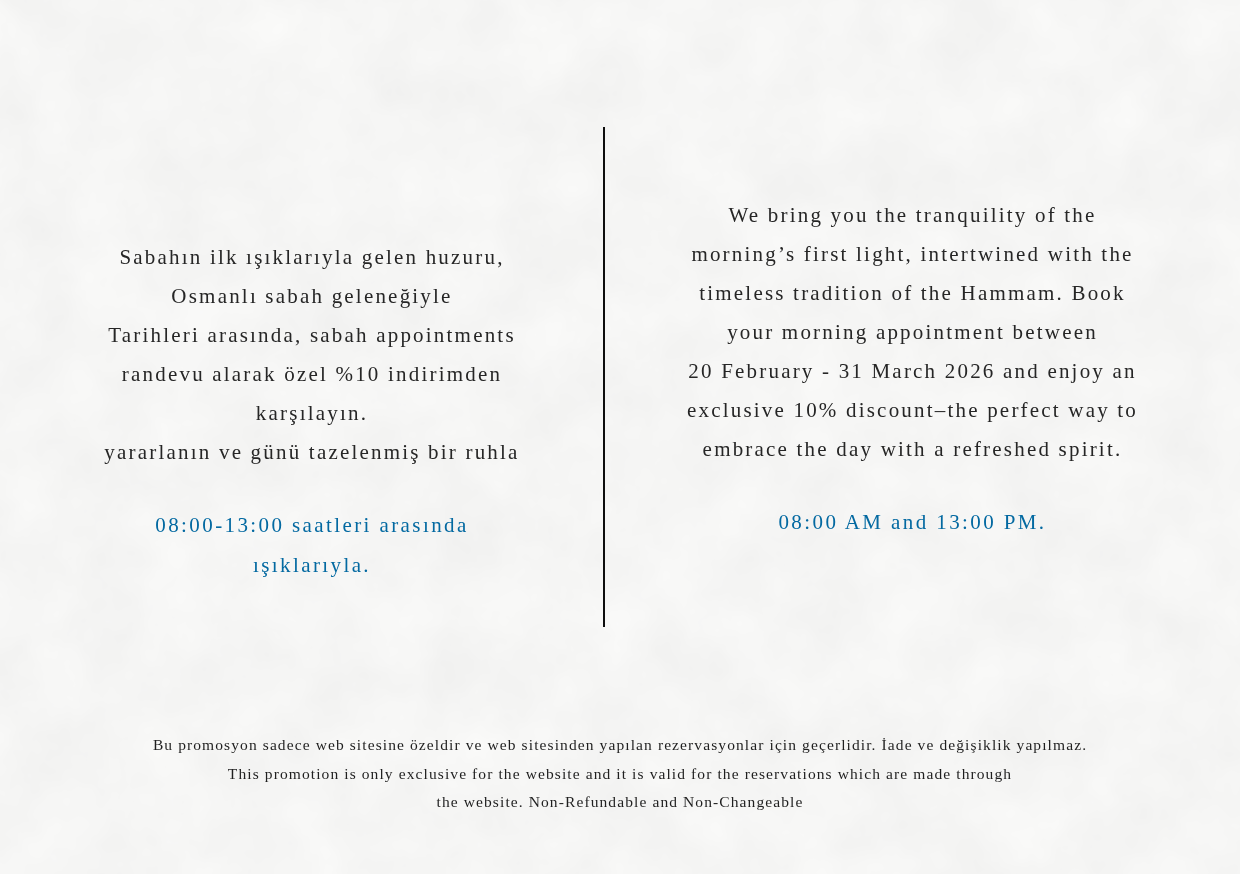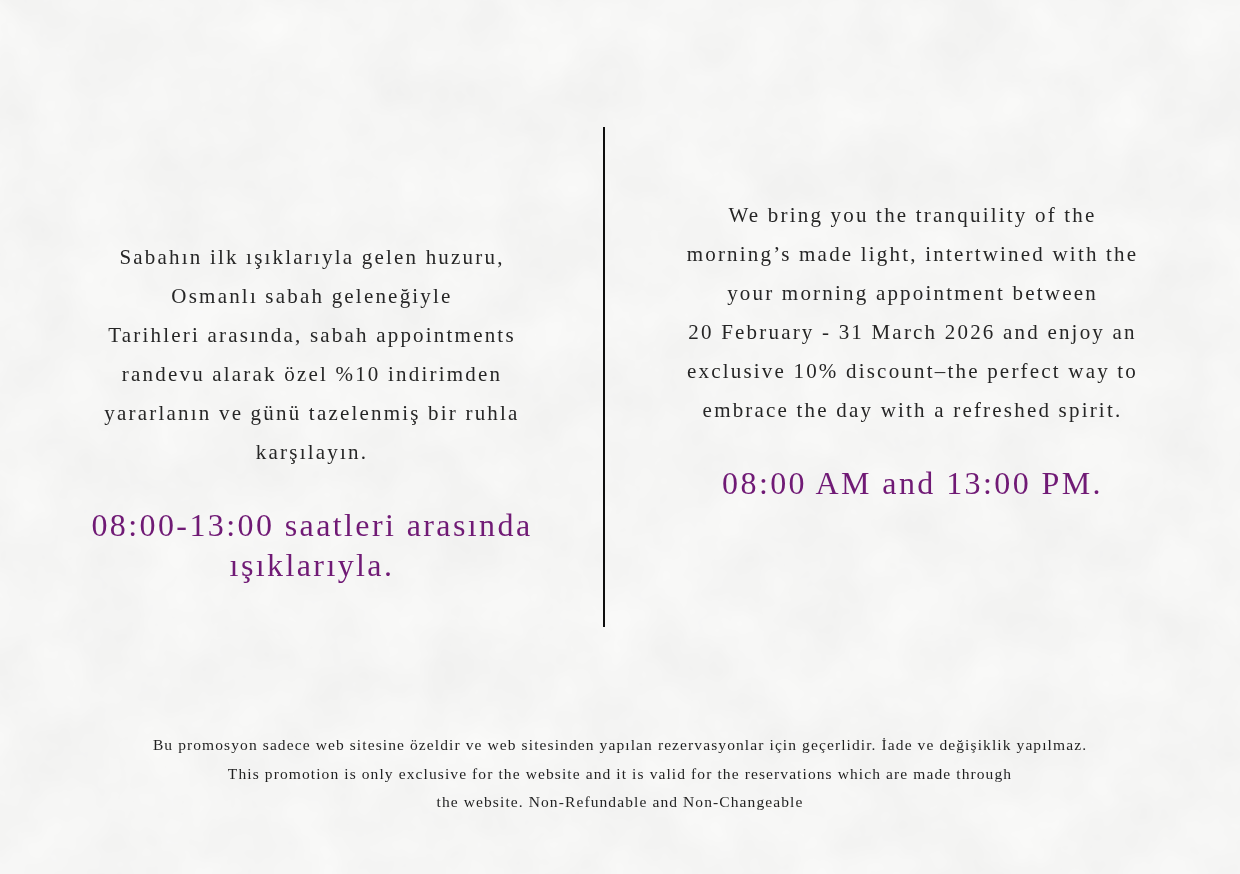--- a/index.html
+++ b/index.html
@@ -41,24 +41,24 @@
     font-size: 21px;
     line-height: 39px;
     letter-spacing: 2.2px;
     color: #262626;
     white-space: nowrap;
   }
   .validity-block {
     margin-top: 33px;
   }
   .validity-line {
-    font-size: 32px;
+    font-size: 21px;
     line-height: 40px;
     letter-spacing: 2.4px;
-    color: #701a75;
+    color: #0369a1;
     white-space: nowrap;
   }
   .divider {
     position: absolute;
     left: 603px;
     top: 127px;
     width: 2px;
     height: 500px;
     background: #0e0e0e;
   }
@@ -89,33 +89,34 @@
 </svg>
 
 <div class="divider"></div>
 
 <div class="column left-col">
   <div>
     <div class="body-line">Sabahın ilk ışıklarıyla gelen huzuru,</div>
     <div class="body-line">Osmanlı sabah geleneğiyle</div>
     <div class="body-line">Tarihleri arasında, sabah appointments</div>
     <div class="body-line">randevu alarak özel %10 indirimden</div>
+    <div class="body-line">karşılayın.</div>
     <div class="body-line">yararlanın ve günü tazelenmiş bir ruhla</div>
-    <div class="body-line">karşılayın.</div>
   </div>
   <div class="validity-block">
     <div class="validity-line">08:00-13:00 saatleri arasında</div>
     <div class="validity-line">ışıklarıyla.</div>
   </div>
 </div>
 
 <div class="column right-col">
   <div>
     <div class="body-line">We bring you the tranquility of the</div>
-    <div class="body-line">morning’s made light, intertwined with the</div>
+    <div class="body-line">morning’s first light, intertwined with the</div>
+    <div class="body-line">timeless tradition of the Hammam. Book</div>
     <div class="body-line">your morning appointment between</div>
     <div class="body-line">20 February - 31 March 2026 and enjoy an</div>
     <div class="body-line">exclusive 10% discount–the perfect way to</div>
     <div class="body-line">embrace the day with a refreshed spirit.</div>
   </div>
   <div class="validity-block">
     <div class="validity-line">08:00 AM and 13:00 PM.</div>
   </div>
 </div>
 

